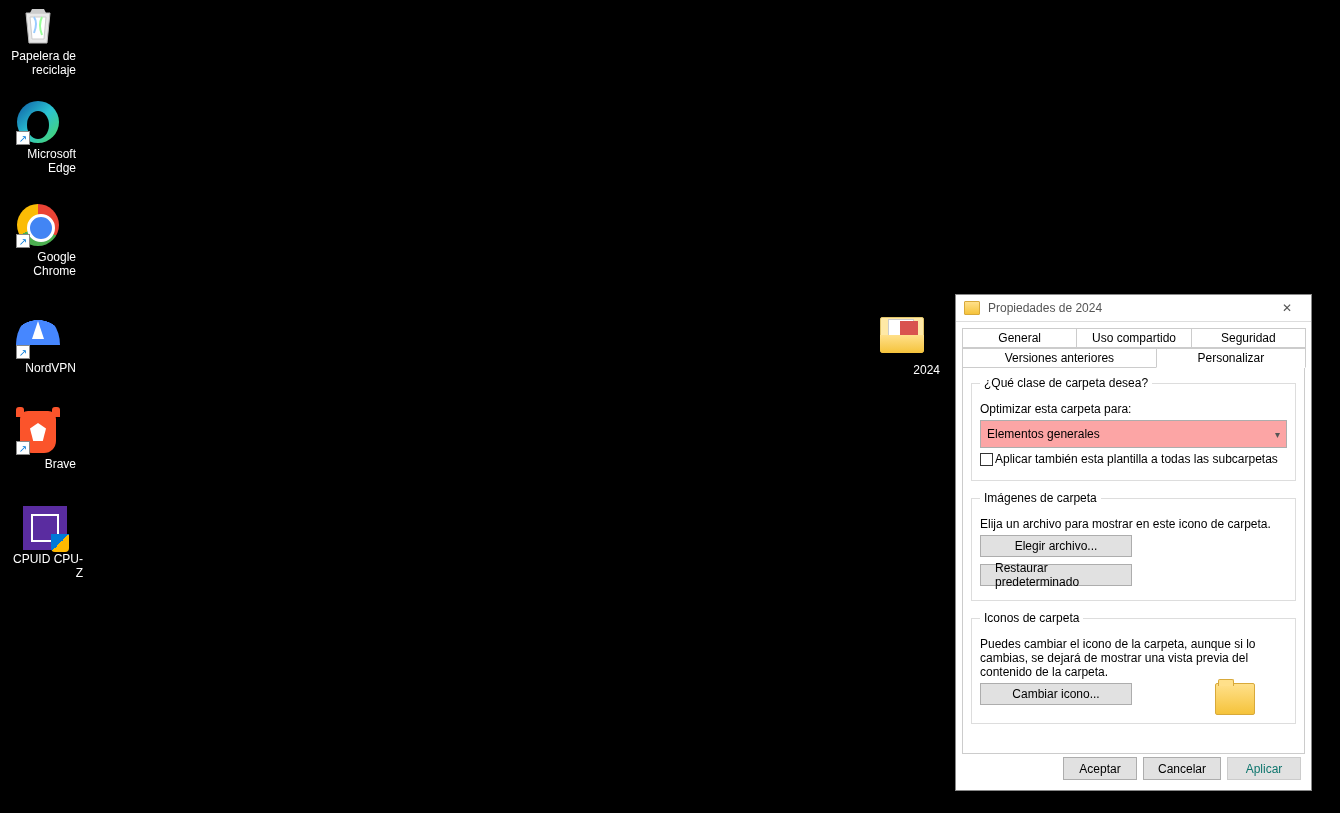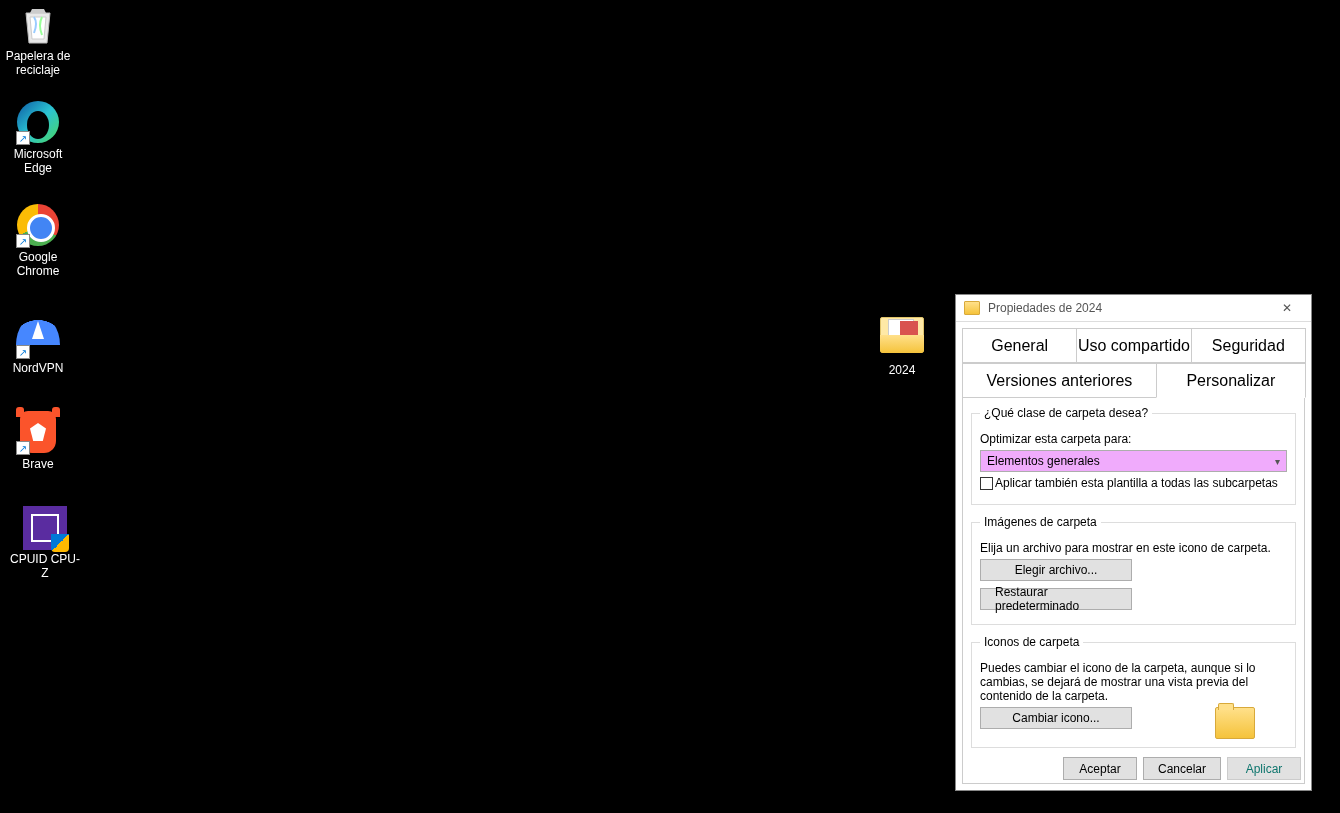--- a/index.html
+++ b/index.html
@@ -1,19 +1,19 @@
 <!DOCTYPE html>
 <html><head>
 <meta charset="utf-8">
 <style>
   * { box-sizing: border-box; margin: 0; padding: 0; font-family: "Segoe UI", Tahoma, sans-serif; }
   body { width: 1340px; height: 813px; background: #000; position: relative; overflow: hidden; }
 
   
-  .desktop-icon { position: absolute; width: 76px; text-align: center; color: #fff; font-size: 12px; cursor: pointer; }
+  .desktop-icon { position: absolute; width: 76px; text-align: right; color: #fff; font-size: 12px; cursor: pointer; }
   .desktop-icon .ic { width: 44px; height: 44px; margin: 0 auto 2px; position: relative; }
   .desktop-icon .lbl { line-height: 14px; text-shadow: 1px 1px 2px #000; }
   .shortcut-arrow { position:absolute; bottom:0; left:0; width:14px; height:14px; background:#fff; border:1px solid #888; display:flex; align-items:center; justify-content:center; font-size:10px; color:#0078d7; }
 
   .recycle-bin svg{width:44px;height:44px;}
   .edge-logo{width:42px;height:42px;border-radius:50%;background:linear-gradient(135deg,#0c59a4 0%,#2bc3d2 50%,#4bd863 100%);position:relative;margin:0 auto;}
   .edge-logo::after{content:"";position:absolute;top:10px;left:10px;width:22px;height:22px;border-radius:50%;background:#000;border-top:6px solid transparent;}
   .chrome-logo{width:42px;height:42px;border-radius:50%;background:conic-gradient(#ea4335 0 120deg,#4caf50 120deg 240deg,#fbbc05 240deg 360deg);position:relative;margin:0 auto;}
   .chrome-logo::after{content:"";position:absolute;top:10px;left:10px;width:22px;height:22px;border-radius:50%;background:#4285f4;border:3px solid #fff;}
   .nord-logo{width:44px;height:30px;margin:8px auto 6px;background:radial-gradient(circle at 50% 110%,#4687ff 0 70%,transparent 71%);border-radius:50% 50% 0 0 / 100% 100% 0 0;position:relative;}
@@ -33,32 +33,32 @@
 
   
   .dialog{position:absolute;left:955px;top:294px;width:357px;height:497px;background:#fff;border:1px solid #888;font-size:12px;color:#000;}
   .titlebar{height:27px;display:flex;align-items:center;padding:0 4px 0 8px;color:#555;border-bottom:1px solid #ddd;}
   .titlebar .folder-sm{width:16px;height:14px;background:linear-gradient(#ffe08a,#f5c33b);border-radius:1px;margin-right:8px;border:1px solid #d8a93a;}
   .titlebar .title{flex:1;}
   .titlebar .close{width:40px;height:28px;display:flex;align-items:center;justify-content:center;color:#555;cursor:pointer;}
 
   .tab-strip{padding:6px 6px 0 6px;}
   .tab-row{display:flex;}
-  .tab{flex:1;height:35px;border:1px solid #ccc;background:#fff;display:flex;align-items:center;justify-content:center;margin-right:-1px;cursor:pointer;font-size:16px;}
+  .tab{flex:1;height:20px;border:1px solid #ccc;background:#fff;display:flex;align-items:center;justify-content:center;margin-right:-1px;cursor:pointer;font-size:12px;}
   .tab.back-row{border-bottom:1px solid #ccc;}
   .tab.active{background:#fff;border-bottom:1px solid #fff;position:relative;z-index:1;}
   .tab.inactive-front{border-bottom:1px solid #ccc;}
 
   .tab-body{border:1px solid #ccc;border-top:none;margin:0 6px 6px 6px;padding:8px 8px 8px 8px;height:386px;position:relative;}
 
   fieldset.group{border:1px solid #ddd;padding:8px 8px 10px 8px;margin-bottom:10px;}
   fieldset.group legend{padding:0 4px;color:#000;font-size:12px;}
   .row{margin:4px 0;}
 
-  .select{width:100%;height:22px;border:1px solid #adadad;background:#f0abfc;display:flex;align-items:center;padding:0 6px;justify-content:space-between;cursor:pointer;}
+  .select{width:100%;height:28px;border:1px solid #adadad;background:#fca5a5;display:flex;align-items:center;padding:0 6px;justify-content:space-between;cursor:pointer;}
   .select .chev{font-size:10px;color:#555;}
 
   .checkbox{display:flex;align-items:center;gap:2px;cursor:pointer;}
   .checkbox .box{width:13px;height:13px;border:1px solid #333;background:#fff;}
 
   .btn{height:22px;border:1px solid #adadad;background:#e1e1e1;padding:0 14px;display:inline-flex;align-items:center;justify-content:center;cursor:pointer;min-width:80px;}
   .btn.wide{width:152px;}
   .btn.disabled{color:#0f766e;cursor:default;background:#e1e1e1;border-color:#ccc;}
 
   .folder-preview{width:40px;height:32px;position:absolute;right:40px;bottom:8px;}

